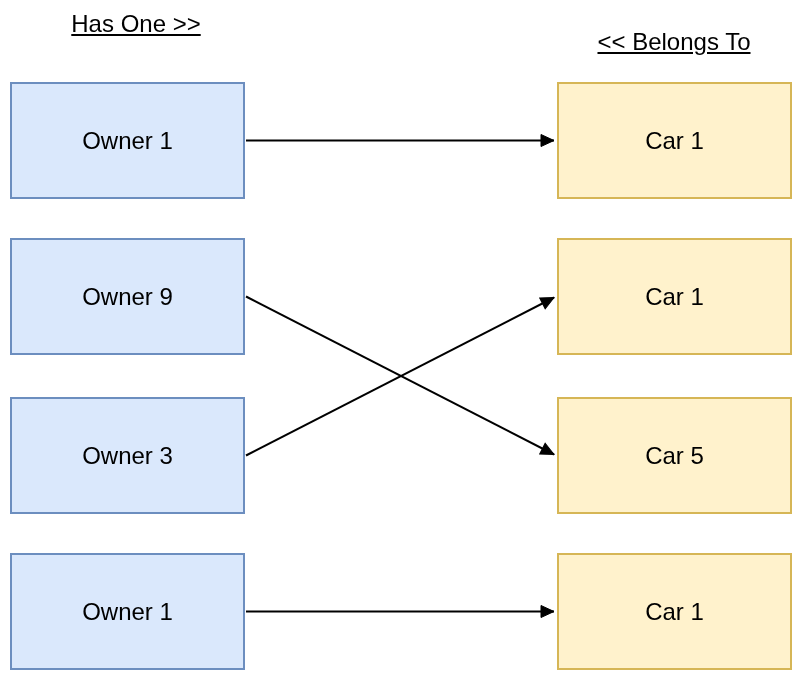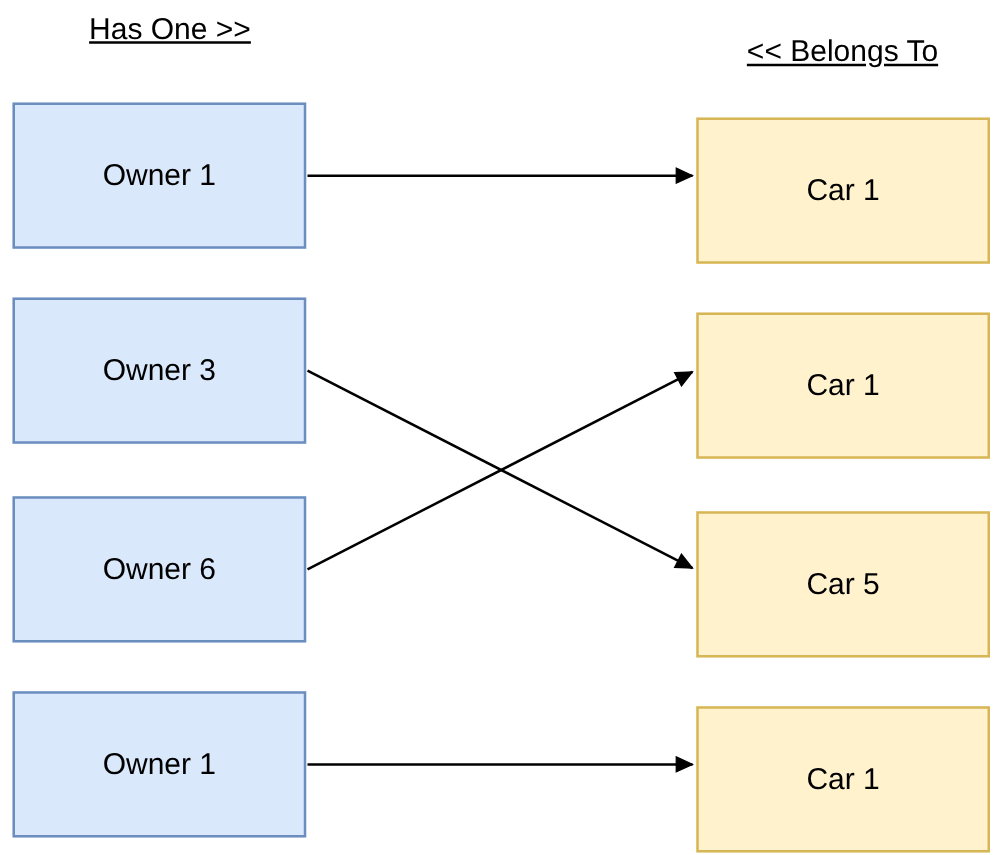--- a/index.html
+++ b/index.html
@@ -43,21 +43,20 @@
   }
   .box.owner {
     left: 10px;
     background: #dae8fc;
     border-color: #6c8ebf;
   }
   .box.car {
     left: 557px;
     background: #fff2cc;
     border-color: #d6b656;
-    margin-top: 12px;
   }
   .row1 { top: 82px; }
   .row2 { top: 238px; }
   .row3 { top: 397px; }
   .row4 { top: 553px; }
 
   .arrow-layer {
     position: absolute;
     left: 0;
     top: 0;
@@ -84,24 +83,24 @@
     <line x1="246" y1="140.5" x2="554" y2="140.5" stroke="#000000" stroke-width="2" marker-end="url(#arrowhead)"></line>
     <line x1="246" y1="296.5" x2="554" y2="454.5" stroke="#000000" stroke-width="2" marker-end="url(#arrowhead)"></line>
     <line x1="246" y1="455.5" x2="554" y2="297.5" stroke="#000000" stroke-width="2" marker-end="url(#arrowhead)"></line>
     <line x1="246" y1="611.5" x2="554" y2="611.5" stroke="#000000" stroke-width="2" marker-end="url(#arrowhead)"></line>
   </svg>
 
   <div class="box owner row1">
     <span>Owner 1</span>
   </div>
   <div class="box owner row2">
-    <span>Owner 3</span>
+    <span>Owner 9</span>
   </div>
   <div class="box owner row3">
-    <span>Owner 6</span>
+    <span>Owner 3</span>
   </div>
   <div class="box owner row4">
     <span>Owner 1</span>
   </div>
 
   <div class="box car row1">
     <span>Car 1</span>
   </div>
   <div class="box car row2">
     <span>Car 1</span>

